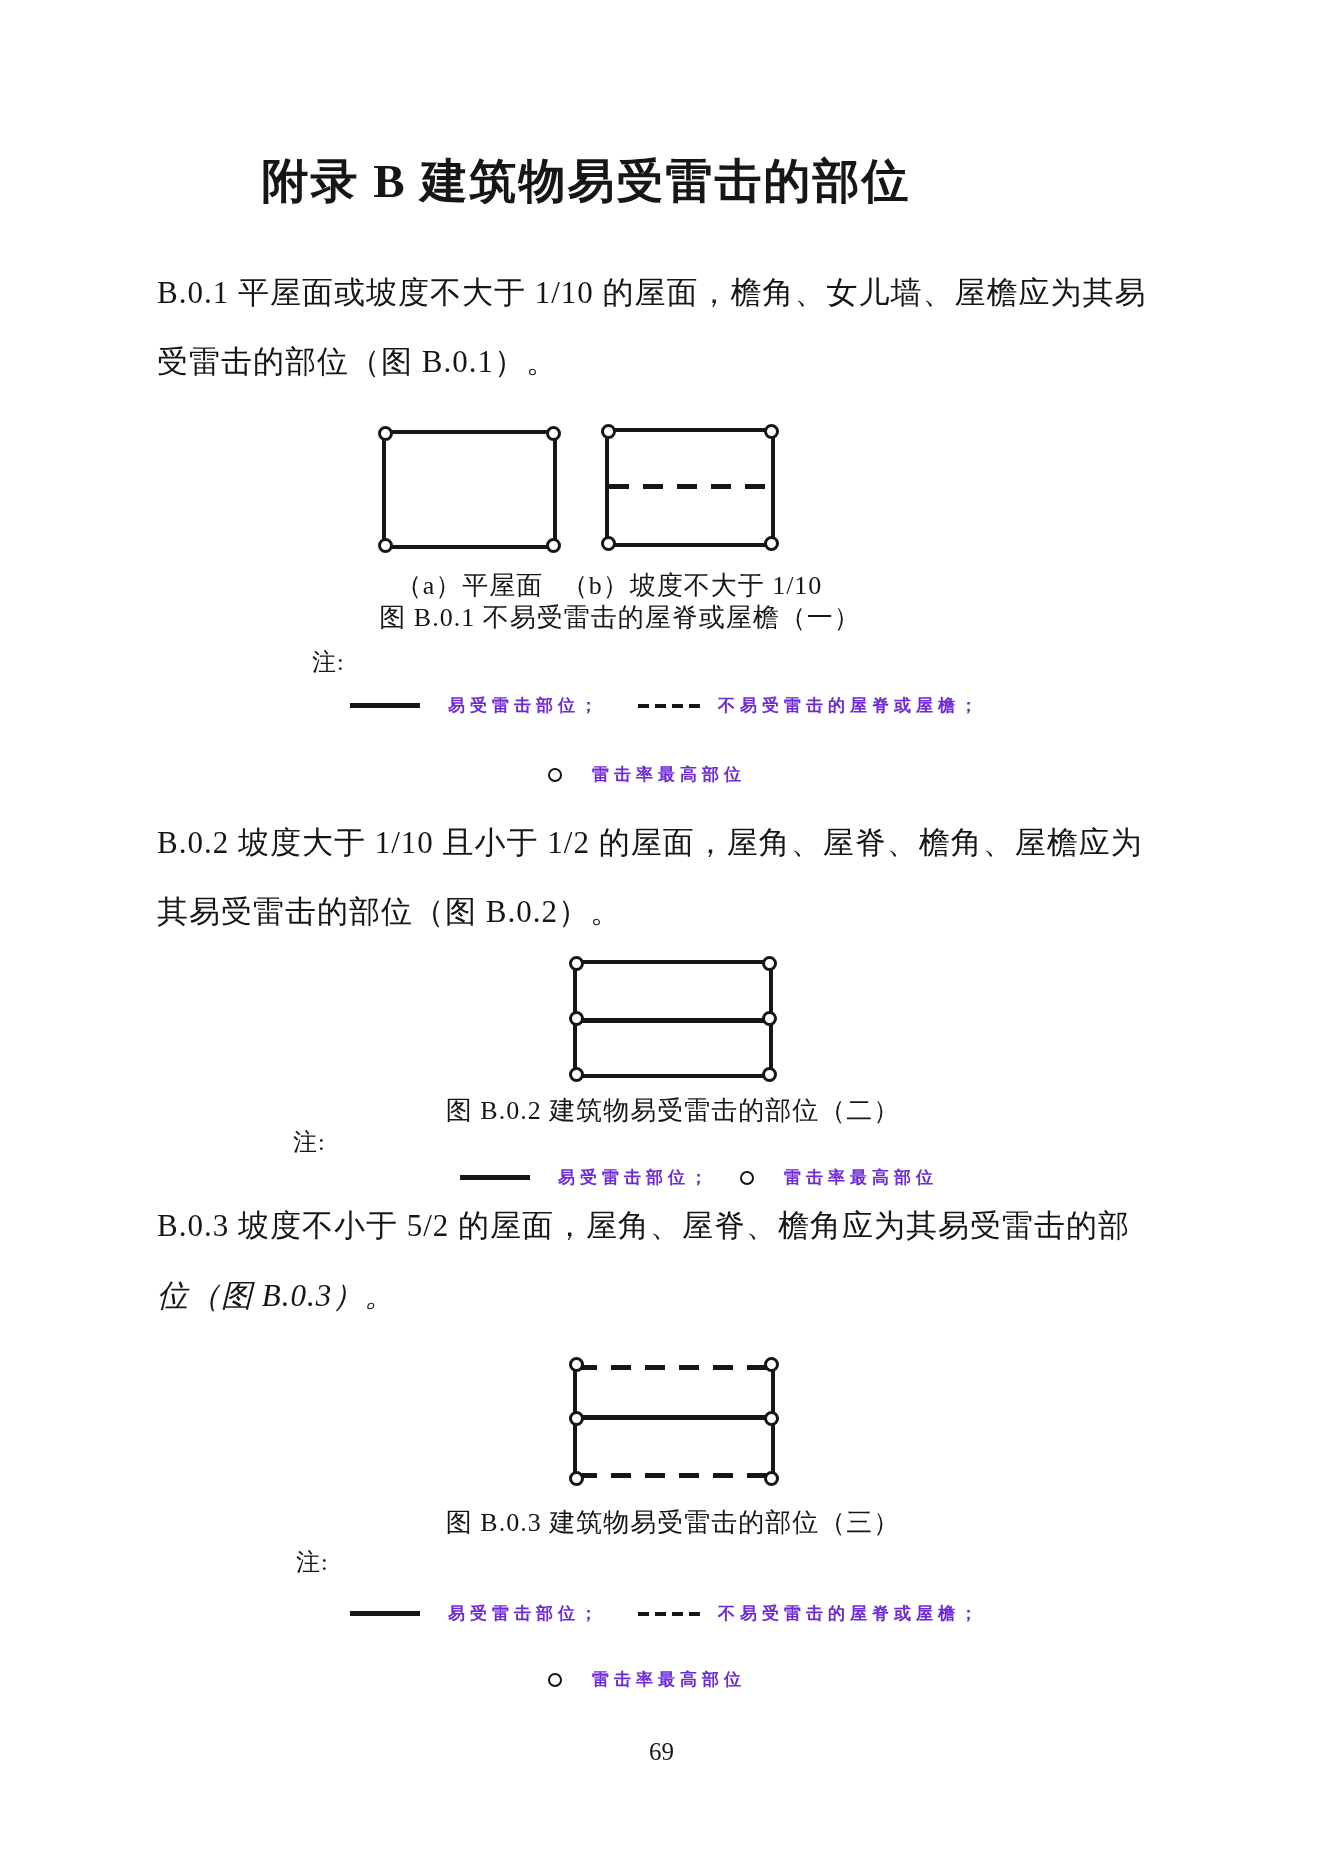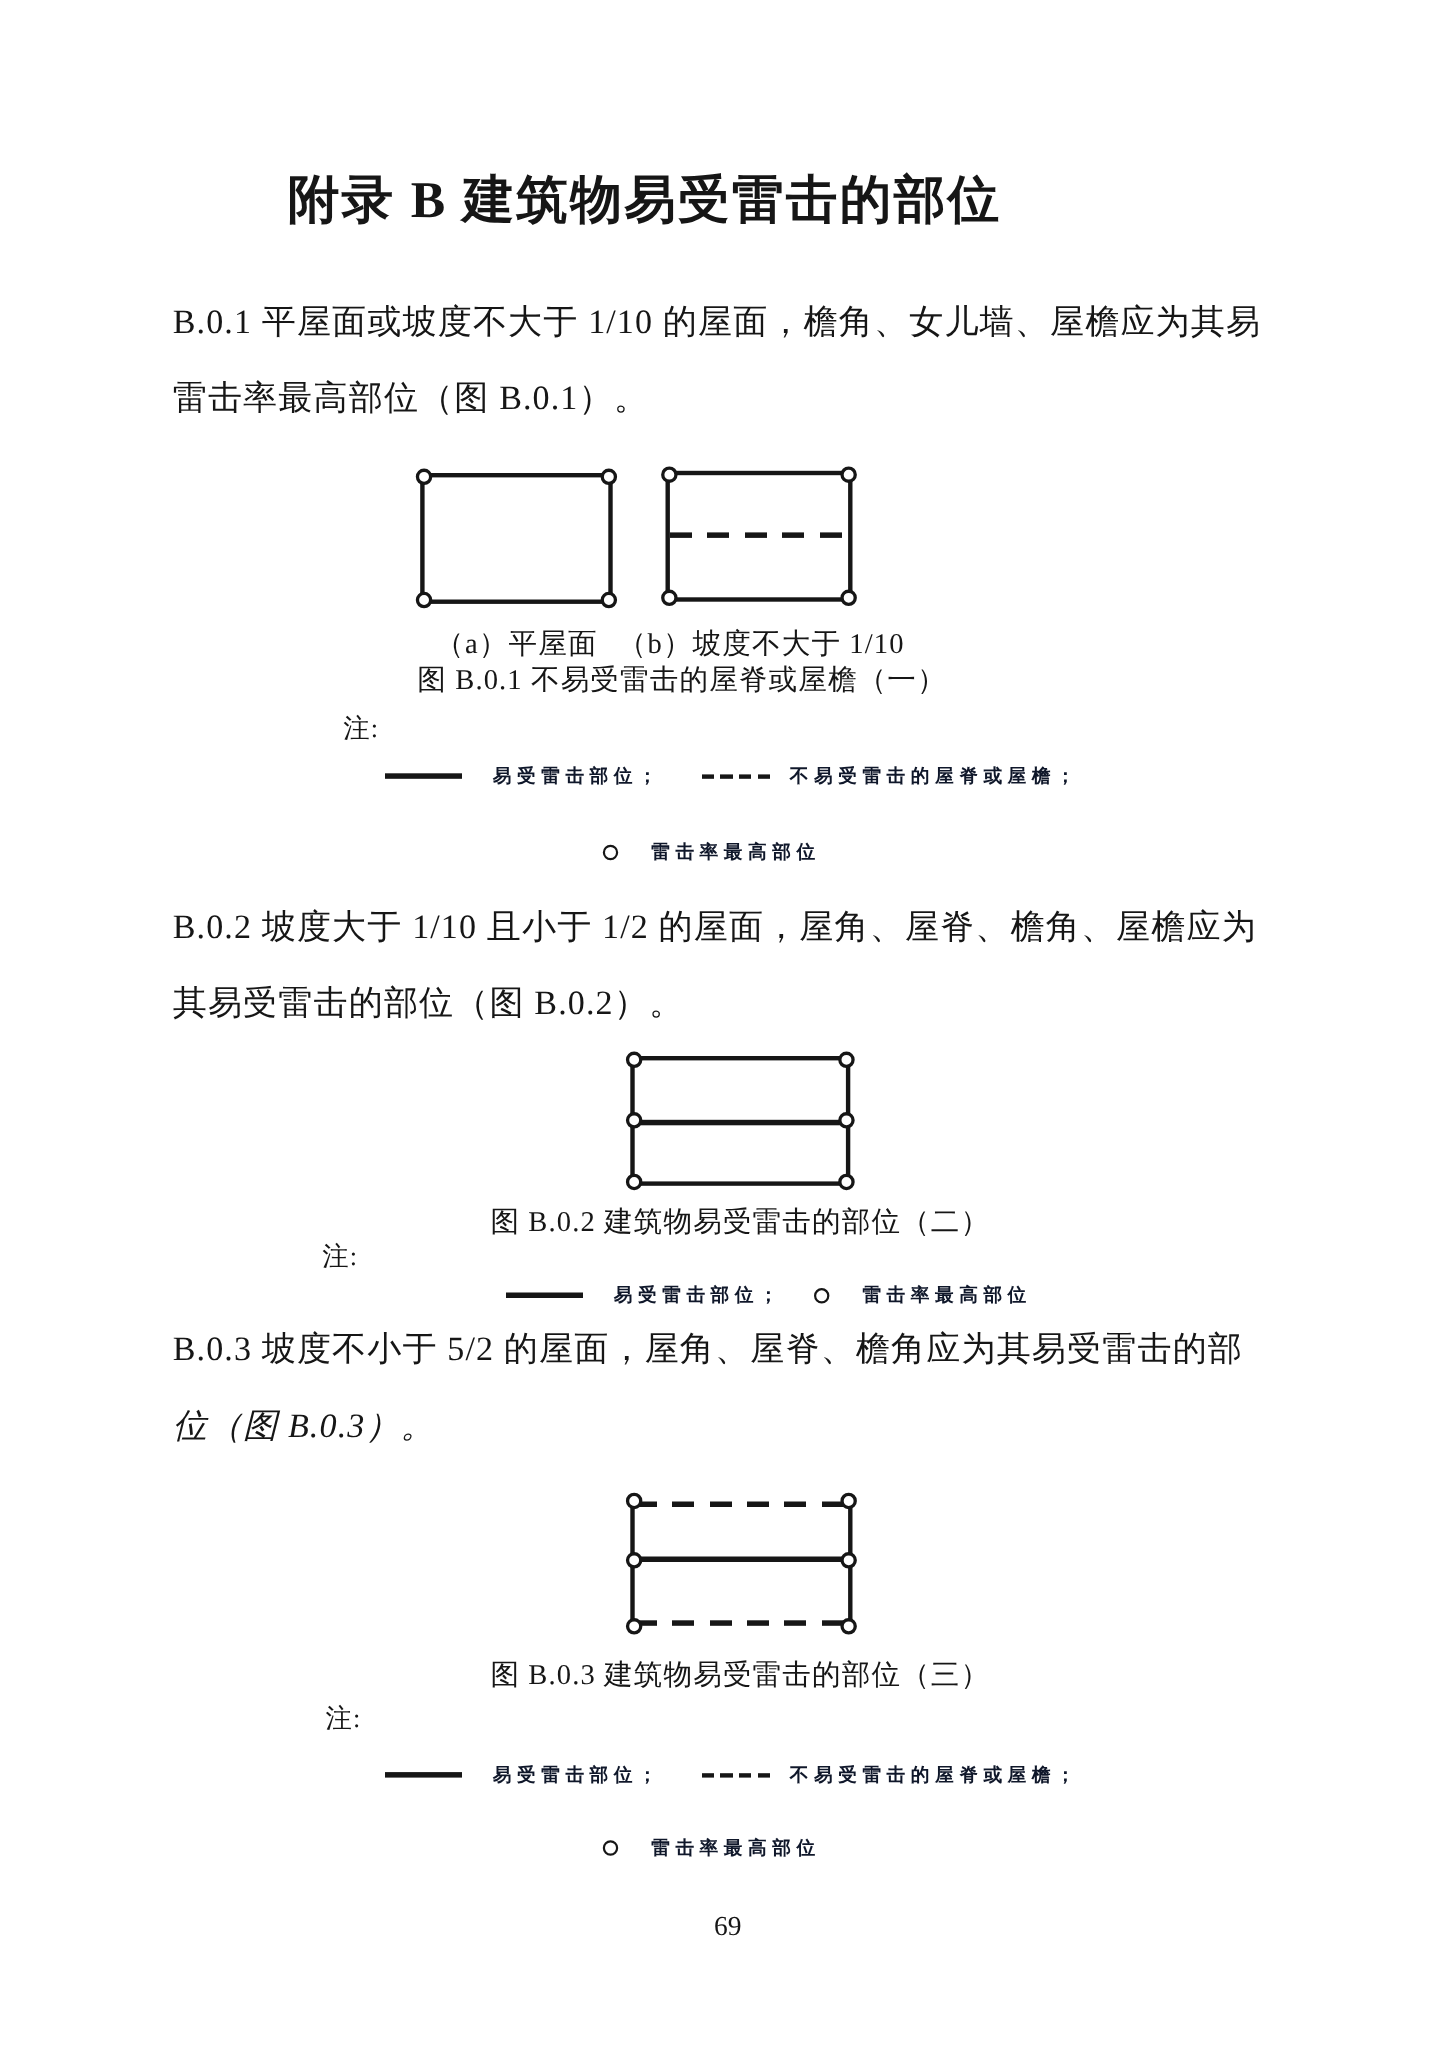--- a/index.html
+++ b/index.html
@@ -24,37 +24,37 @@
   .tl{left:-8px;top:-8px}.tr{right:-8px;top:-8px}.bl{left:-8px;bottom:-8px}.br{right:-8px;bottom:-8px}
   .ml{left:-8px;top:50%;margin-top:-8px}.mr{right:-8px;top:50%;margin-top:-8px}
   .ml53{left:-8px;top:46px}.mr53{right:-8px;top:46px}
   .subcap{position:absolute;font-size:26px;text-align:center;letter-spacing:1px;white-space:nowrap;}
   .figcap{position:absolute;font-size:26px;text-align:center;letter-spacing:1px;white-space:nowrap;}
   .note{position:absolute;font-size:24px;letter-spacing:1px;}
   
   .lrow{
     position:absolute;display:flex;align-items:center;white-space:nowrap;
     font-family:"Liberation Sans","DejaVu Sans",sans-serif;
-    font-size:17px;font-weight:bold;letter-spacing:5px;color:#0f172a;
+    font-size:17px;font-weight:bold;letter-spacing:5px;color:#6d28d9;
   }
   .lsolid{width:70px;height:5px;background:#161616;margin-right:28px;flex:none;}
   .ldash{width:64px;height:4px;flex:none;margin:0 16px 0 36px;
          background:repeating-linear-gradient(90deg,#161616 0 11px,rgba(0,0,0,0) 11px 17px);}
   .lcirc{width:10px;height:10px;border:2px solid #161616;border-radius:50%;background:#fff;flex:none;margin-right:30px;}
   .pageno{position:absolute;top:1738px;left:0;width:1323px;text-align:center;font-size:25px;}
 </style>
 </head>
 <body>
 
 <div class="page">
 
   <div class="title">附录 B  建筑物易受雷击的部位</div>
 
   <div class="cl" style="top:272px;">B.0.1 平屋面或坡度不大于 1/10 的屋面，檐角、女儿墙、屋檐应为其易</div>
-  <div class="cl" style="top:341px;">雷击率最高部位（图 B.0.1）。</div>
+  <div class="cl" style="top:341px;">受雷击的部位（图 B.0.1）。</div>
 
   <div class="fig-rect" style="left:382px;top:430px;width:167px;height:111px;">
     <div class="dot tl"></div>
     <div class="dot tr"></div>
     <div class="dot bl"></div>
     <div class="dot br"></div>
   </div>
   <div class="fig-rect" style="left:605px;top:428px;width:162px;height:111px;">
     <div class="hdash" style="top:52px;"></div>
     <div class="dot tl"></div>

